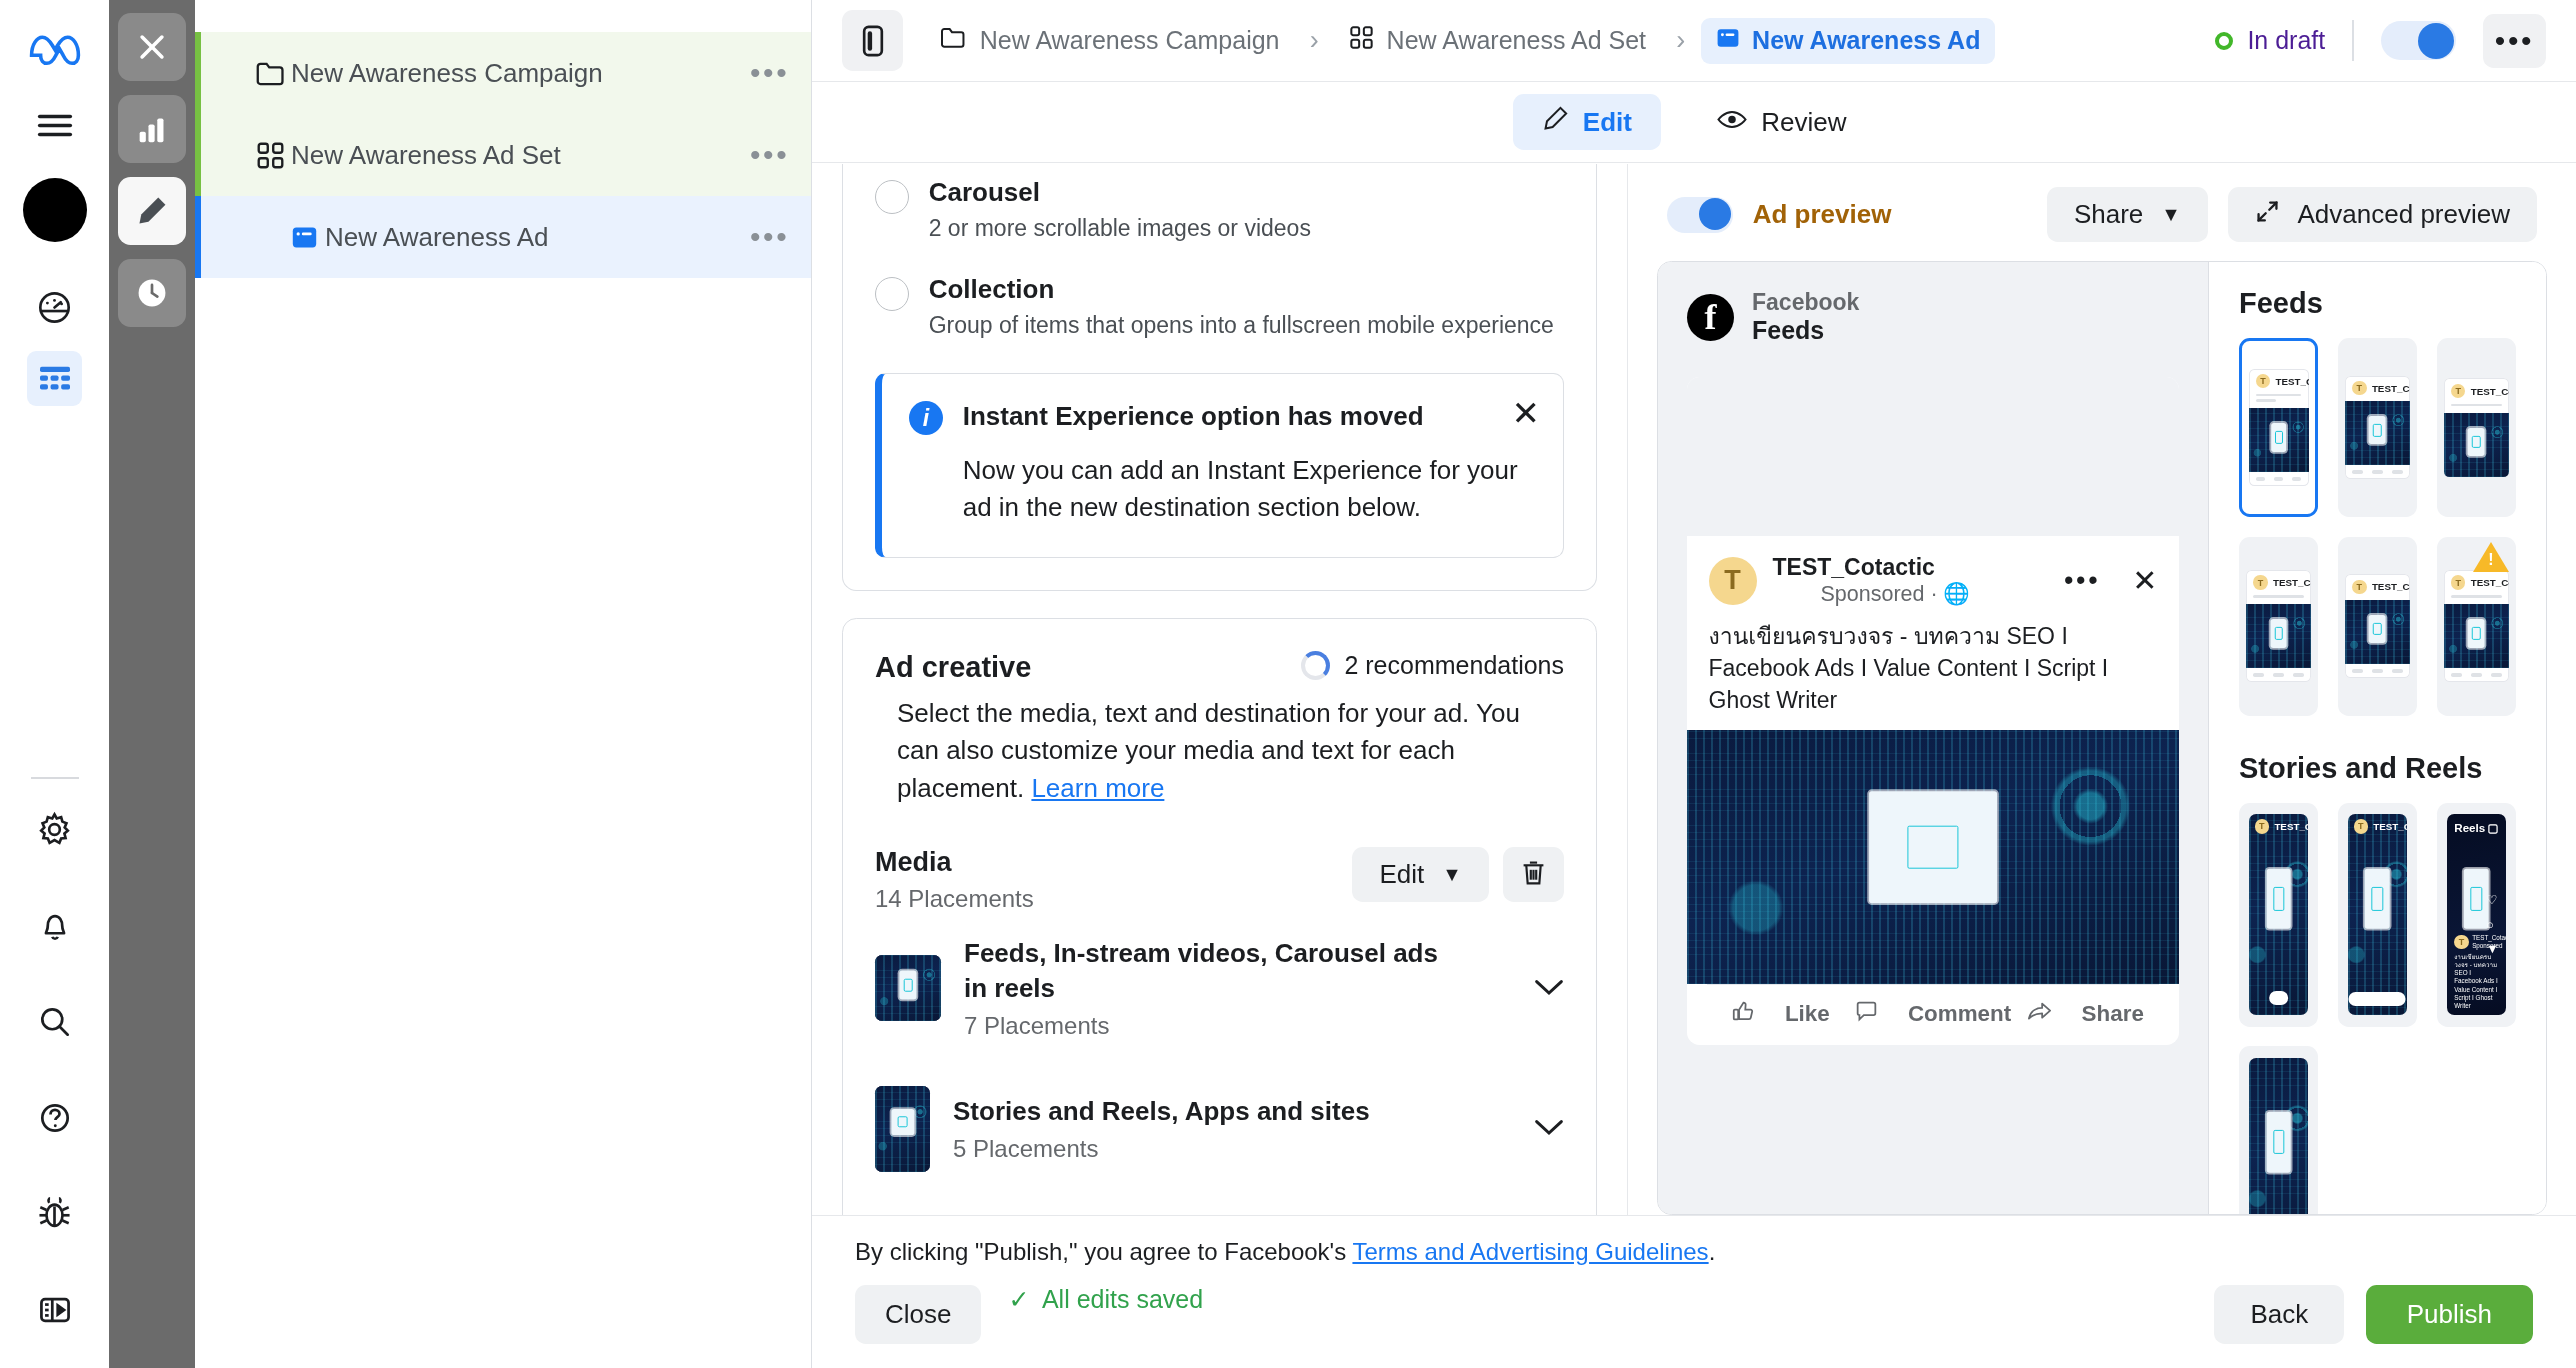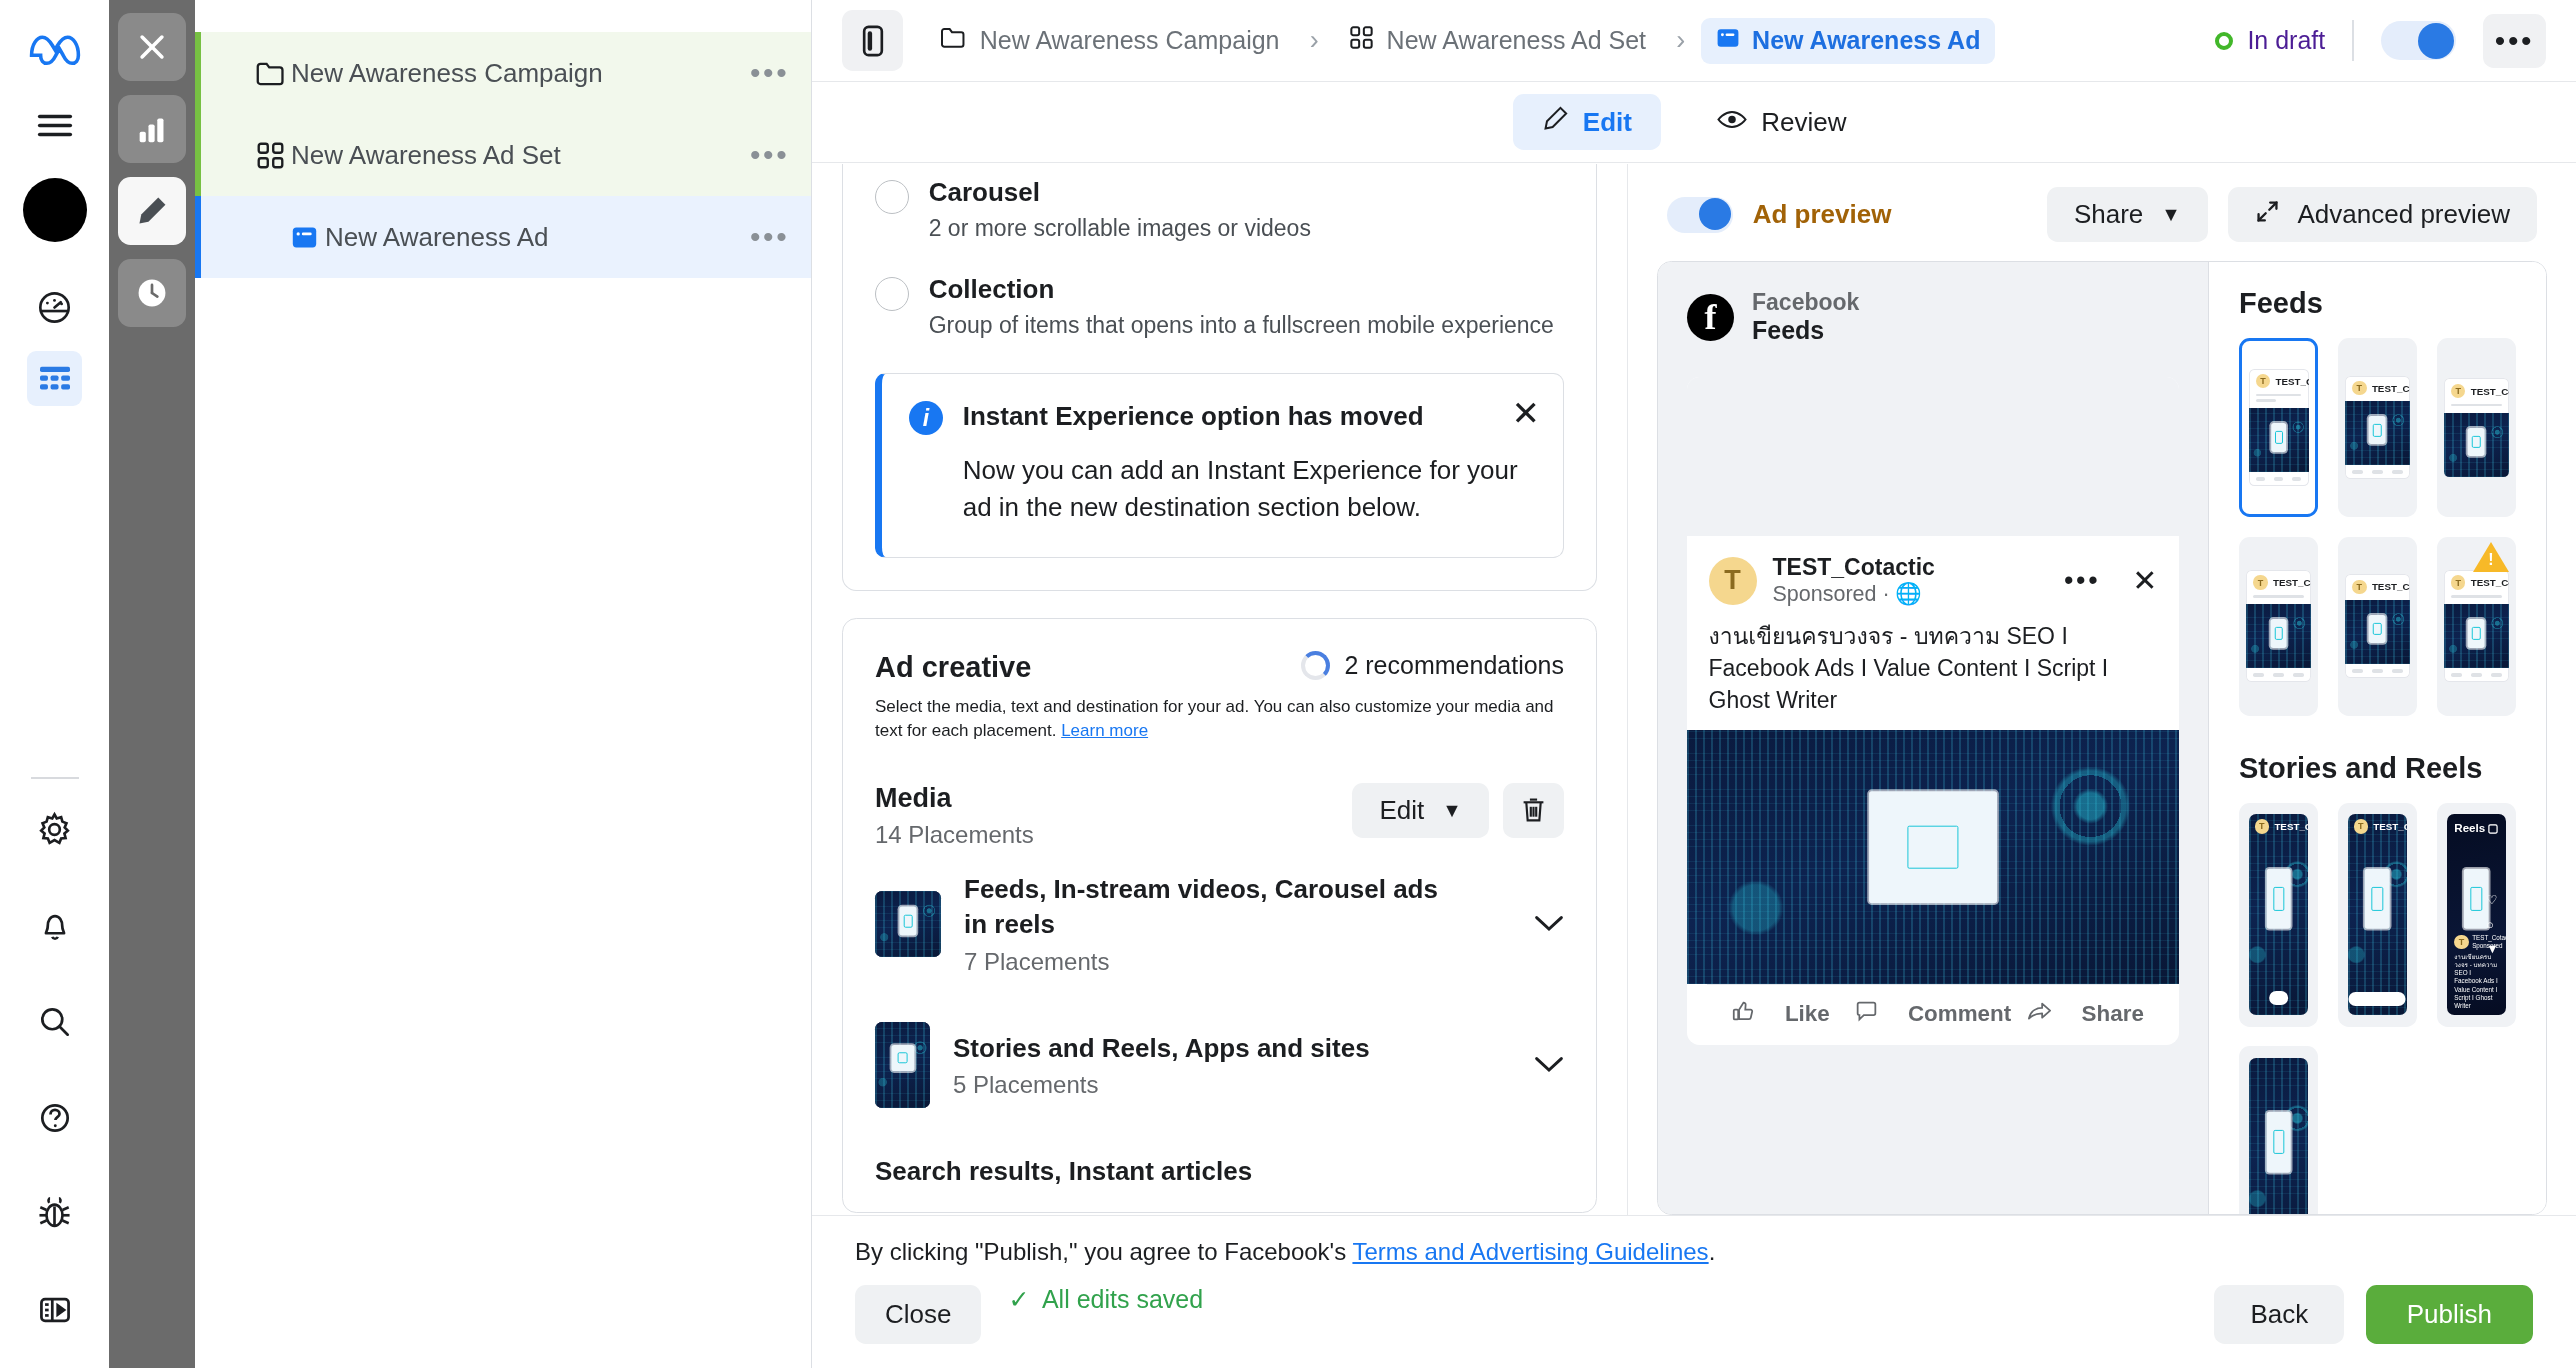--- a/index.html
+++ b/index.html
@@ -102,21 +102,21 @@
     font-size: 23px; display:flex;align-items:center;justify-content:center; flex: 0 0 auto; font-style: italic;}
   .info-title { font-size: 26px; font-weight: 700; color: #1c1e21; margin-bottom: 19.7px; }
   .info-body { font-size: 26px; color: #1c1e21; line-height: 1.45; max-width: 635px; }
   .info-x { position: absolute; right: 23px; top: 21.5px; font-size: 34px; color: #1c1e21; line-height: 1; }
 
   .creative-head { padding: 32px 32px 0 32px; }
   .creative-top { display: flex; align-items: flex-start; justify-content: space-between; }
   .creative-title { font-size: 29px; font-weight: 700; color: #1c1e21; }
   .recs { display: flex; align-items: center; gap: 14.3px; font-size: 25px; color: #1c1e21; }
   .rec-ring { width: 29px; height: 29px; border-radius: 50%; border: 4.5px solid #e4e6eb; border-top-color:#4a7fe0; border-right-color:#4a7fe0; }
-  .creative-desc { font-size: 17px; color: #1c1e21; line-height: 1.45; margin-top: 10.7px; }
+  .creative-desc { font-size: 26px; color: #1c1e21; line-height: 1.45; margin-top: 10.7px; margin-left: 22px; }
   .lnk { color: #1877f2; }
 
   .media-head { display: flex; align-items: flex-start; justify-content: space-between; padding: 39px 32px 0 32px; }
   .media-title { font-size: 27px; font-weight: 700; color: #1c1e21; }
   .media-sub { font-size: 24px; color: #65686c; margin-top: 7.2px; }
   .btn-grey { background: #eff1f3; border-radius: 10.7px; height: 55px; display: flex; align-items: center;
     justify-content: center; gap: 18px; padding: 0 27px; font-size: 26px; color: #1c1e21; }
   .icon-btn-grey { background: #eff1f3; border-radius: 10.7px; width: 61px; height: 55px;
     display:flex;align-items:center;justify-content:center; margin-left: 14.3px;}
 
@@ -143,21 +143,21 @@
     display:flex;align-items:center;justify-content:center; font-weight:700; font-size: 36px; font-family:"Liberation Serif",serif;}
   .fb-t1 { font-size: 23px; color: #65686c; font-weight: 600; }
   .fb-t2 { font-size: 25px; color: #1c1e21; font-weight: 700; }
 
   .fb-card { background: #fff; border-radius: 12.5px; overflow: hidden; }
   .fb-card-pad { height: 159px; background: #f0f2f5; }
   .fb-post-head { display: flex; align-items: center; gap: 16px; padding: 18px 21.5px 7.2px 21.5px; }
   .fb-av { width: 48px; height: 48px; border-radius: 50%; background: #f5d78e; color: #8a6a1f;
     display:flex;align-items:center;justify-content:center; font-weight:700; font-size: 27px; flex:0 0 auto;}
   .fb-name { font-size: 23px; font-weight: 700; color: #1c1e21; }
-  .fb-spon { font-size: 21.5px; color: #65686c; }
+  .fb-spon { font-size: 21.5px; color: #65686c; margin-left: 48px; }
   .fb-dots { color: #1c1e21; font-size: 27px; letter-spacing: 2.7px; }
   .fb-x { color: #1c1e21; font-size: 30px; margin-left: 16px; line-height: 1; }
   .fb-copy { font-size: 23px; color: #1c1e21; line-height: 1.4; padding: 5.4px 21.5px 14.3px 21.5px; }
   .fb-img { height: 254px; margin: 0 0 0 0; }
   .fb-actions { display: flex; border-top: 0.9px solid #e4e6eb; margin: 0 19.7px; padding: 14.3px 0 16px 0; }
   .fb-act { flex: 1 1 0; display: flex; align-items: center; justify-content: center; gap: 30px;
     font-size: 22.4px; color: #65686c; font-weight: 700; }
 
   .grid-title { font-size: 29px; font-weight: 700; color: #1c1e21; margin-bottom: 18px; }
   .grid3 { display: grid; grid-template-columns: repeat(3, 1fr); gap: 19.7px; }

